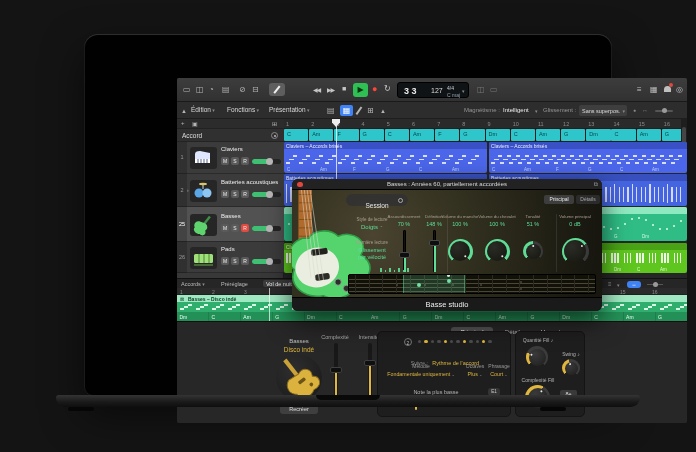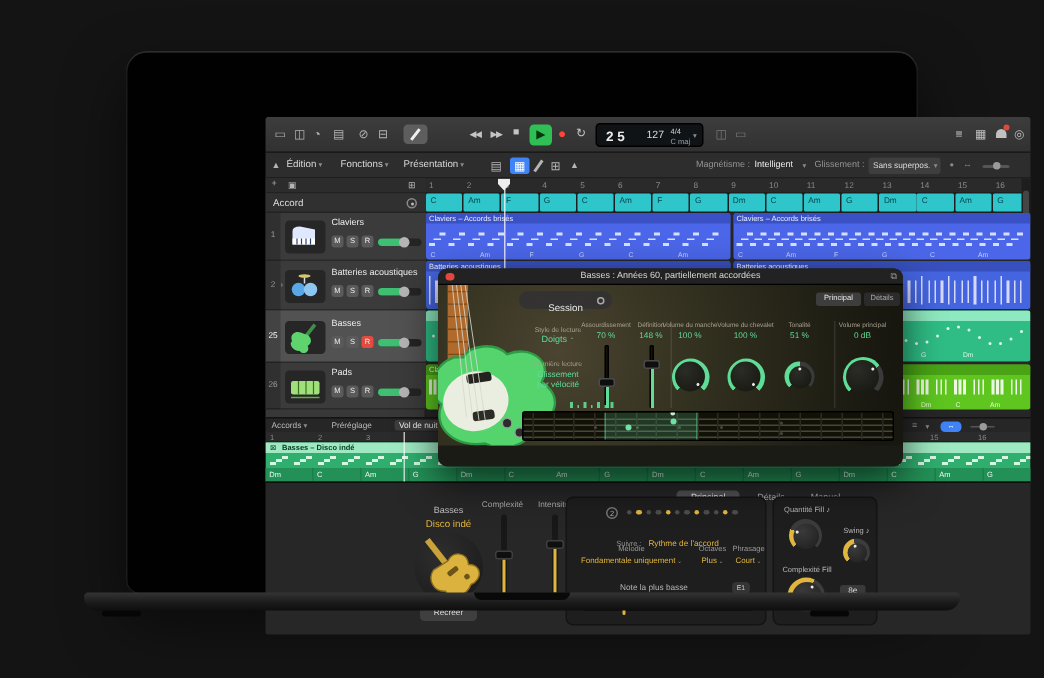--- a/index.html
+++ b/index.html
@@ -54,21 +54,21 @@
           </div>
         <div id="transport">
             <div style="position: absolute; left: 136px; top: 8px; font-size: 6px; color: rgb(197, 197, 197); letter-spacing: -1px;">◀◀</div>
             <div style="position: absolute; left: 150px; top: 8px; font-size: 6px; color: rgb(197, 197, 197); letter-spacing: -1px;">▶▶</div>
             <div style="position: absolute; left: 165px; top: 7px; font-size: 7px; color: rgb(197, 197, 197);">■</div>
             <div style="position: absolute; left: 176px; top: 5px; width: 15px; height: 14px; background: rgb(47, 191, 85); border-radius: 3px; color: rgb(8, 52, 15); font-size: 8px; text-align: center; line-height: 14px;">▶</div>
             <div style="position: absolute; left: 195px; top: 6px; font-size: 9px; color: rgb(255, 69, 56);">●</div>
             <div style="position: absolute; left: 207px; top: 6px; font-size: 8px; color: rgb(197, 197, 197);">↻</div>
           </div>
         <div class="lcd">
-          <span class="abs" style="left:6px;top:3px;font-size:9px;font-weight:bold;color:#ececec;">2 5</span>
+          <span class="abs" style="left:6px;top:3px;font-size:9px;font-weight:bold;color:#ececec;">3 3</span>
           <span class="abs" style="left:33px;top:4px;font-size:7px;color:#dcdcdc;">127</span>
           <span class="abs" style="left:49px;top:2px;font-size:5px;color:#c8d2da;">4/4</span>
           <span class="abs" style="left:49px;top:9px;font-size:5px;color:#8fa2b0;">C maj</span>
           <span class="abs caret" style="left:64px;top:5px;">▾</span>
         </div>
         <span class="glyph" style="left:300px;top:8px;color:#777;">◫</span>
         <span class="glyph" style="left:313px;top:8px;color:#777;">▭</span>
         <div id="tb1-right">
             <div style="position: absolute; left: 460px; top: 7px; font-size: 8px; color: rgb(192, 192, 192);">≡</div>
             <div style="position: absolute; left: 473px; top: 7px; font-size: 8px; color: rgb(192, 192, 192);">▦</div>
@@ -601,20 +601,21 @@
               <div style="position: absolute; left: 103px; top: 9px; width: 2px; height: 2px; border-radius: 50%; background: rgb(74, 70, 55);"></div>
               <div style="position: absolute; left: 131px; top: 9px; width: 2px; height: 2px; border-radius: 50%; background: rgb(74, 70, 55);"></div>
               <div style="position: absolute; left: 171px; top: 5.5px; width: 2px; height: 2px; border-radius: 50%; background: rgb(74, 70, 55);"></div>
               <div style="position: absolute; left: 171px; top: 12.5px; width: 2px; height: 2px; border-radius: 50%; background: rgb(74, 70, 55);"></div>
               <div style="position: absolute; left: 54px; top: 0px; width: 62px; height: 20px; background: rgba(95, 221, 151, 0.2); border-left: 1px solid rgba(95, 221, 151, 0.45); border-right: 1px solid rgba(95, 221, 151, 0.45);"></div>
               <div style="position: absolute; left: 68px; top: 8px; width: 4px; height: 4px; border-radius: 50%; background: rgb(111, 227, 164);"></div>
               <div style="position: absolute; left: 98px; top: 4px; width: 4px; height: 4px; border-radius: 50%; background: rgb(111, 227, 164);"></div>
               <div style="position: absolute; left: 98px; top: -1px; width: 3px; height: 3px; border-radius: 50%; background: rgb(207, 232, 216);"></div>
             </div>
         </div>
+        <div class="plugfoot">Basse studio</div>
       </div>
 
     <div style="position: absolute; left: 107px; top: 64px; width: 403px; height: 136px; background: rgb(38, 38, 38);">
           <div style="position: absolute; left: 0px; top: 0px; width: 203px; height: 31px; background: rgb(75, 102, 232); border-radius: 2px; overflow: hidden;">
             <div style="position: absolute; left: 0px; top: 0px; width: 203px; height: 7px; background: rgb(58, 81, 198);">
               <div style="position: absolute; left: 2px; top: 1px; font-size: 5px; color: rgb(232, 237, 255); white-space: nowrap;">Claviers – Accords brisés</div>
             </div>
             <div style="position: absolute; left: 0px; top: 7px; width: 203px; height: 17px;">
               <div style="position: absolute; left: 2px; top: 13px; width: 4.2px; height: 1.6px; background: rgb(230, 236, 255); opacity: 0.9;"></div>
               <div style="position: absolute; left: 5.4px; top: 9.6px; width: 4.2px; height: 1.6px; background: rgb(230, 236, 255); opacity: 0.9;"></div>

